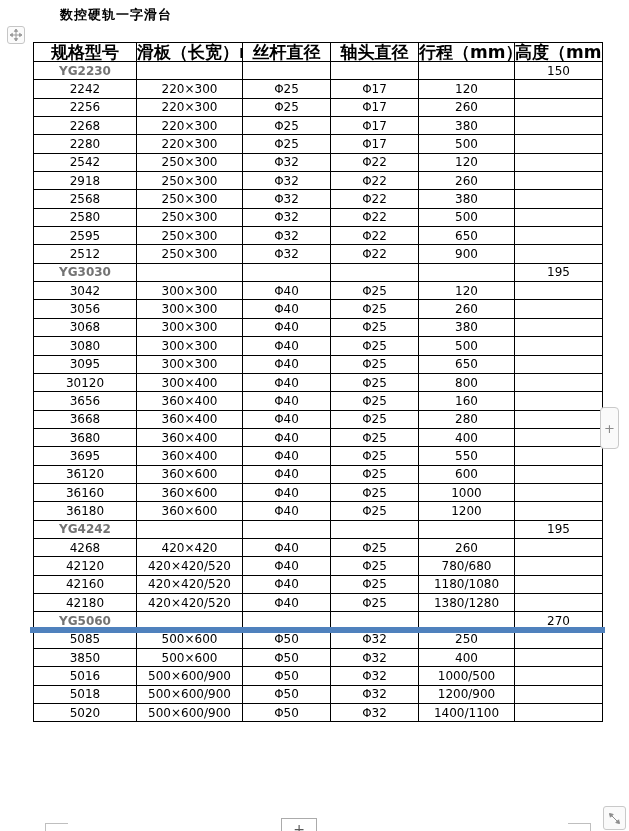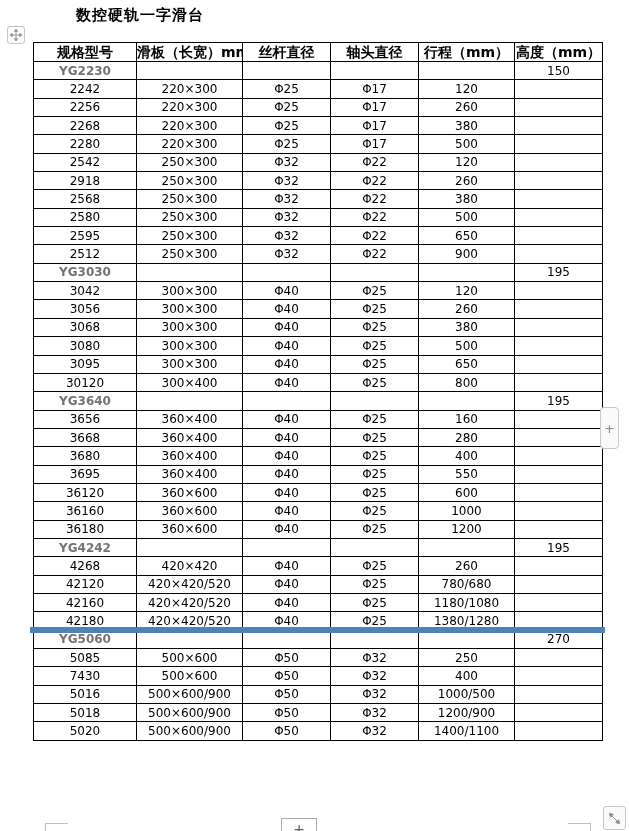--- a/index.html
+++ b/index.html
@@ -2,40 +2,40 @@
 <html><head>
 <meta charset="utf-8">
 <style>
   * { margin:0; padding:0; box-sizing:border-box; }
   html,body { width:629px; height:831px; }
   body {
     position:relative; overflow:hidden; background:#ffffff;
     font-family:"DejaVu Sans","Liberation Sans",sans-serif; color:#000;
   }
   .doc-title {
-    position:absolute; left:76px; top:6px;
-    font-size:15px; font-weight:bold; letter-spacing:1px;
+    position:absolute; left:60px; top:6px;
+    font-size:13px; font-weight:bold; letter-spacing:1px;
   }
   
   .move-handle {
     position:absolute; left:7px; top:26px; width:18px; height:18px;
     border:1px solid #c6c6c6; border-radius:3px; background:#fbfbfb;
     display:flex; align-items:center; justify-content:center;
   }
   
   table.spec {
     position:absolute; left:33px; top:42px; width:569px;
     border-collapse:collapse; table-layout:fixed; background:#fff;
   }
   .spec th, .spec td {
     border:1px solid #000; text-align:center; vertical-align:middle;
     font-size:12px; height:18.35px; padding:0; line-height:1;
     white-space:nowrap; overflow:hidden;
   }
-  .spec th { font-weight:bold; font-size:14px; height:19px; }
+  .spec th { font-weight:bold; font-size:17px; height:19px; }
   .spec tr.group-row td:first-child { color:#737373; font-weight:bold; }
   
   .divider {
     position:absolute; left:30px; width:575px; height:6px; z-index:5;
     background:linear-gradient(to bottom,
       #4f81bd 0px, #4f81bd 2.5px,
       #d48a52 2.5px, #d48a52 3.5px,
       #4f81bd 3.5px, #4f81bd 6px);
   }
   
@@ -245,28 +245,20 @@
     <td></td>
   </tr>
       <tr>
     <td>30120</td>
     <td>300×400</td>
     <td>Φ40</td>
     <td>Φ25</td>
     <td>800</td>
     <td></td>
   </tr>
-      <tr class="group-row">
-    <td>YG3640</td>
-    <td></td>
-    <td></td>
-    <td></td>
-    <td></td>
-    <td>195</td>
-  </tr>
       <tr>
     <td>3656</td>
     <td>360×400</td>
     <td>Φ40</td>
     <td>Φ25</td>
     <td>160</td>
     <td></td>
   </tr>
       <tr>
     <td>3668</td>
@@ -366,21 +358,21 @@
   </tr>
       <tr>
     <td>5085</td>
     <td>500×600</td>
     <td>Φ50</td>
     <td>Φ32</td>
     <td>250</td>
     <td></td>
   </tr>
       <tr>
-    <td>7430</td>
+    <td>3850</td>
     <td>500×600</td>
     <td>Φ50</td>
     <td>Φ32</td>
     <td>400</td>
     <td></td>
   </tr>
       <tr>
     <td>5016</td>
     <td>500×600/900</td>
     <td>Φ50</td>

